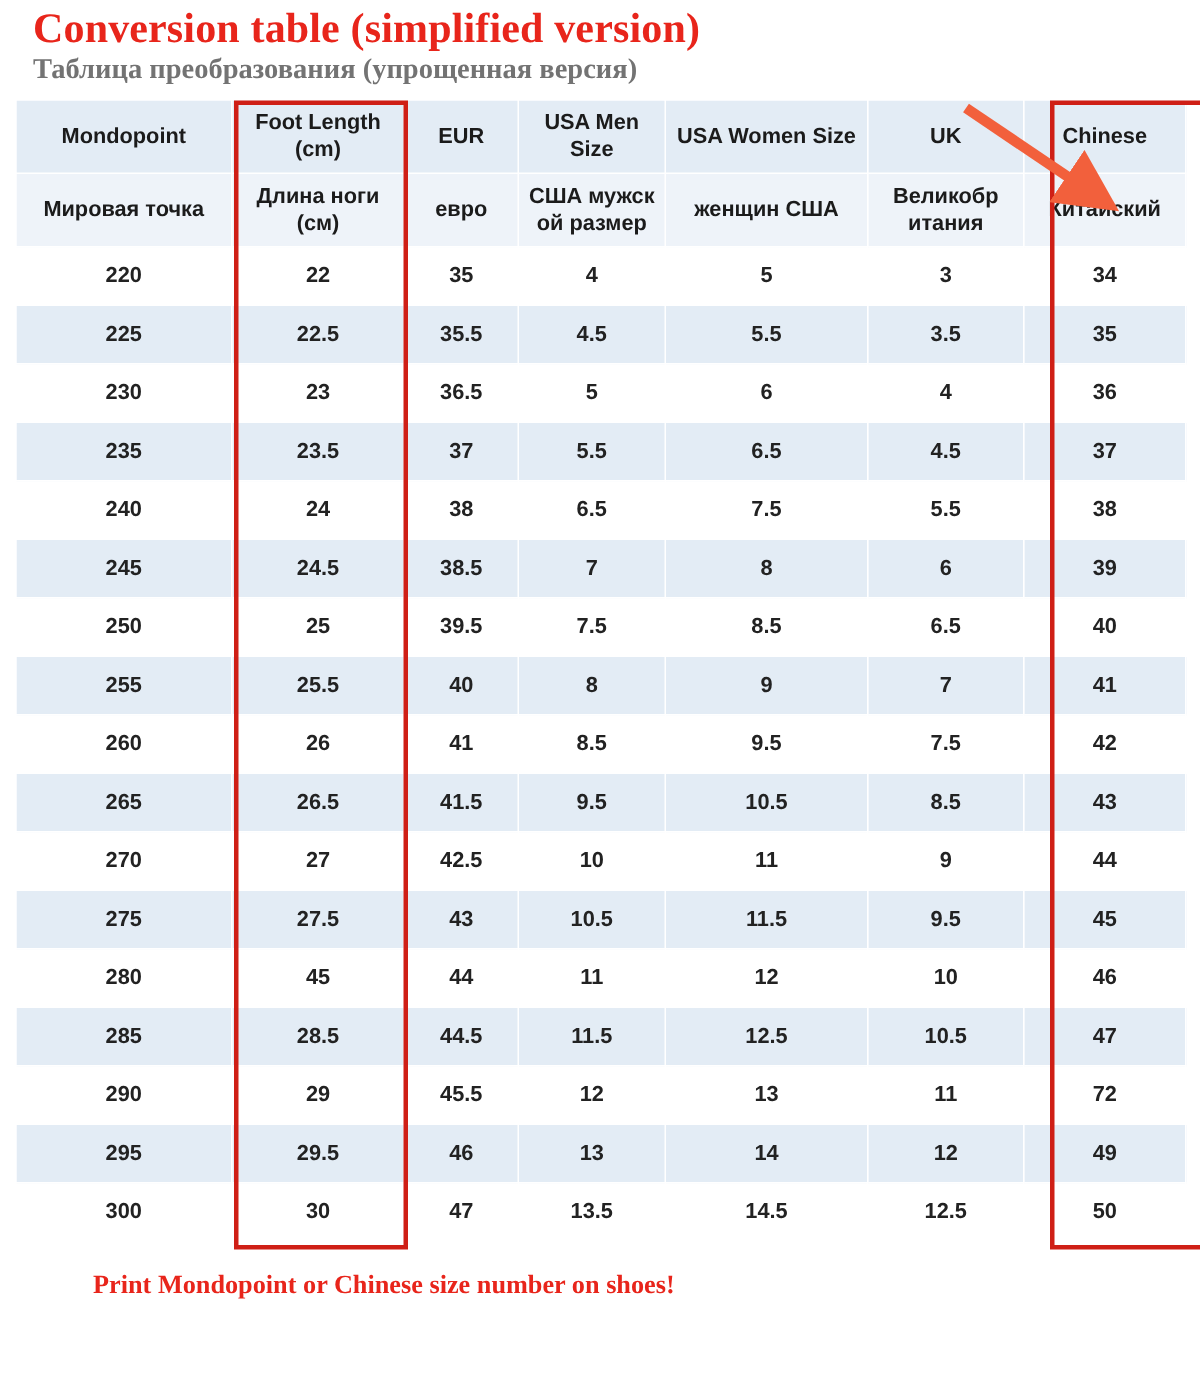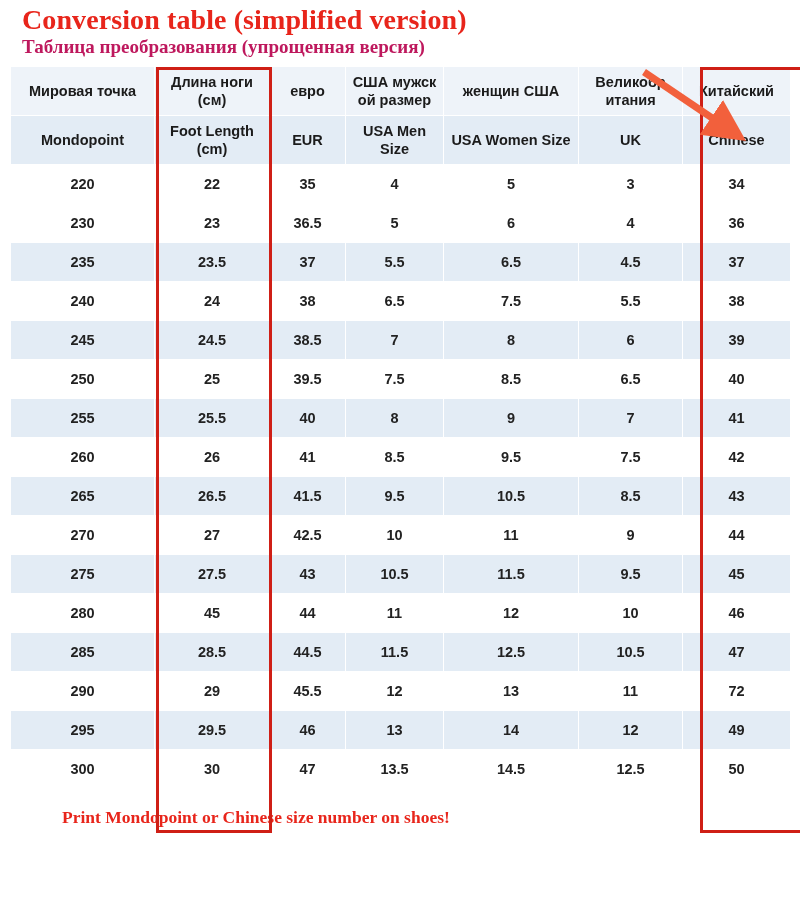--- a/index.html
+++ b/index.html
@@ -25,21 +25,21 @@
     padding: 6px 0 0 22px;
   }
   .title-main {
     color: #e8251b;
     font-size: 28px;
     font-weight: bold;
     line-height: 28px;
     letter-spacing: 0.1px;
   }
   .title-sub {
-    color: #be185d;
+    color: #737373;
     font-size: 19px;
     font-weight: bold;
     line-height: 26px;
   }
 
   
   .table-wrap {
     position: relative;
     margin: 6px 10px 0 10px;
   }
@@ -143,47 +143,56 @@
         <col class="c0">
           <col class="c1">
           <col class="c2">
           <col class="c3">
           <col class="c4">
           <col class="c5">
           <col class="c6">
       </colgroup>
       <thead>
         <tr>
+          <th>Mondopoint</th>
+          <th>Foot Length (cm)</th>
+          <th>EUR</th>
+          <th>USA Men Size</th>
+          <th>USA Women Size</th>
+          <th>UK</th>
+          <th>Chinese</th>
+        </tr>
+        <tr>
           <th class="hdr-ru">Мировая точка</th>
           <th class="hdr-ru">Длина ноги (см)</th>
           <th class="hdr-ru">евро</th>
           <th class="hdr-ru">США мужск ой размер</th>
           <th class="hdr-ru">женщин США</th>
           <th class="hdr-ru">Великобр итания</th>
           <th class="hdr-ru">Китайский</th>
         </tr>
-        <tr>
-          <th>Mondopoint</th>
-          <th>Foot Length (cm)</th>
-          <th>EUR</th>
-          <th>USA Men Size</th>
-          <th>USA Women Size</th>
-          <th>UK</th>
-          <th>Chinese</th>
-        </tr>
       </thead>
       <tbody id="tbody">
           <tr class="row-a">
             <td>220</td>
             <td>22</td>
             <td>35</td>
             <td>4</td>
             <td>5</td>
             <td>3</td>
             <td>34</td>
+          </tr>
+          <tr class="row-b">
+            <td>225</td>
+            <td>22.5</td>
+            <td>35.5</td>
+            <td>4.5</td>
+            <td>5.5</td>
+            <td>3.5</td>
+            <td>35</td>
           </tr>
           <tr class="row-a">
             <td>230</td>
             <td>23</td>
             <td>36.5</td>
             <td>5</td>
             <td>6</td>
             <td>4</td>
             <td>36</td>
           </tr>

